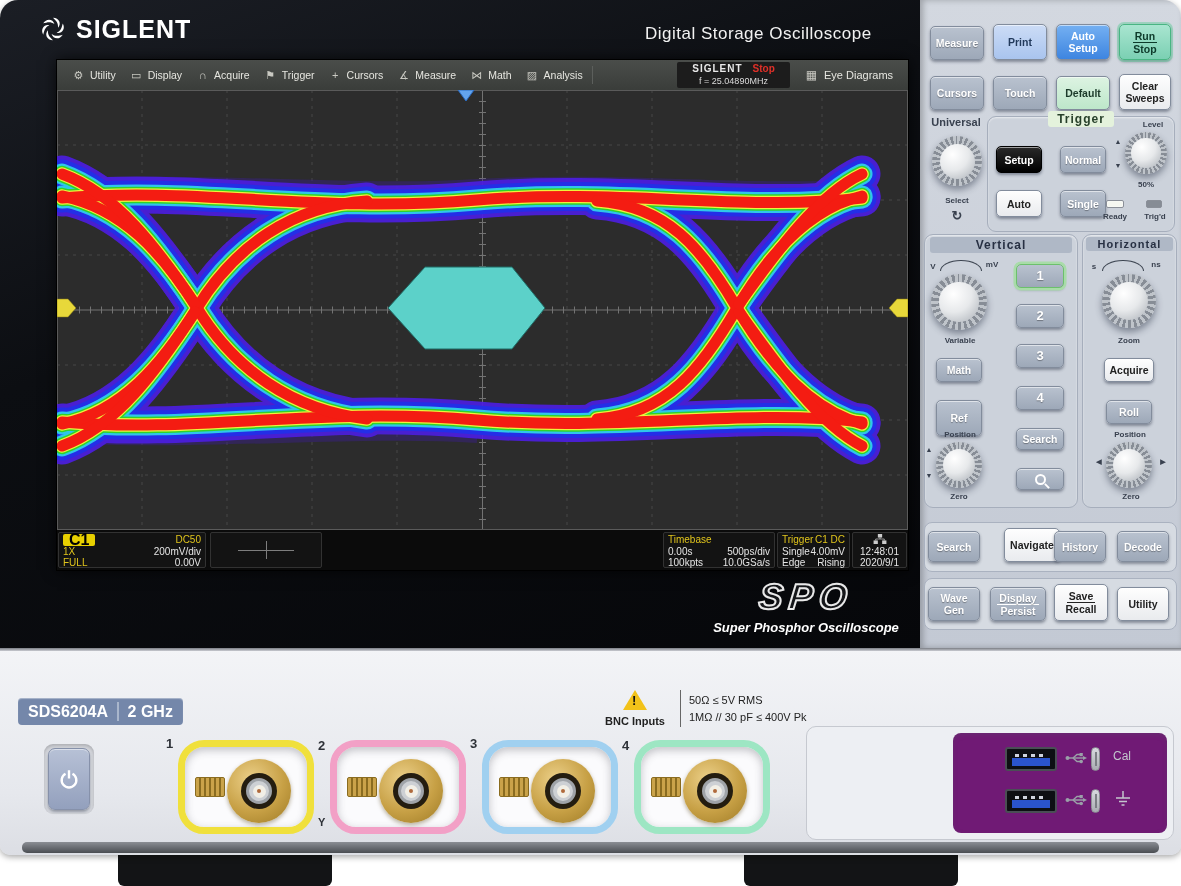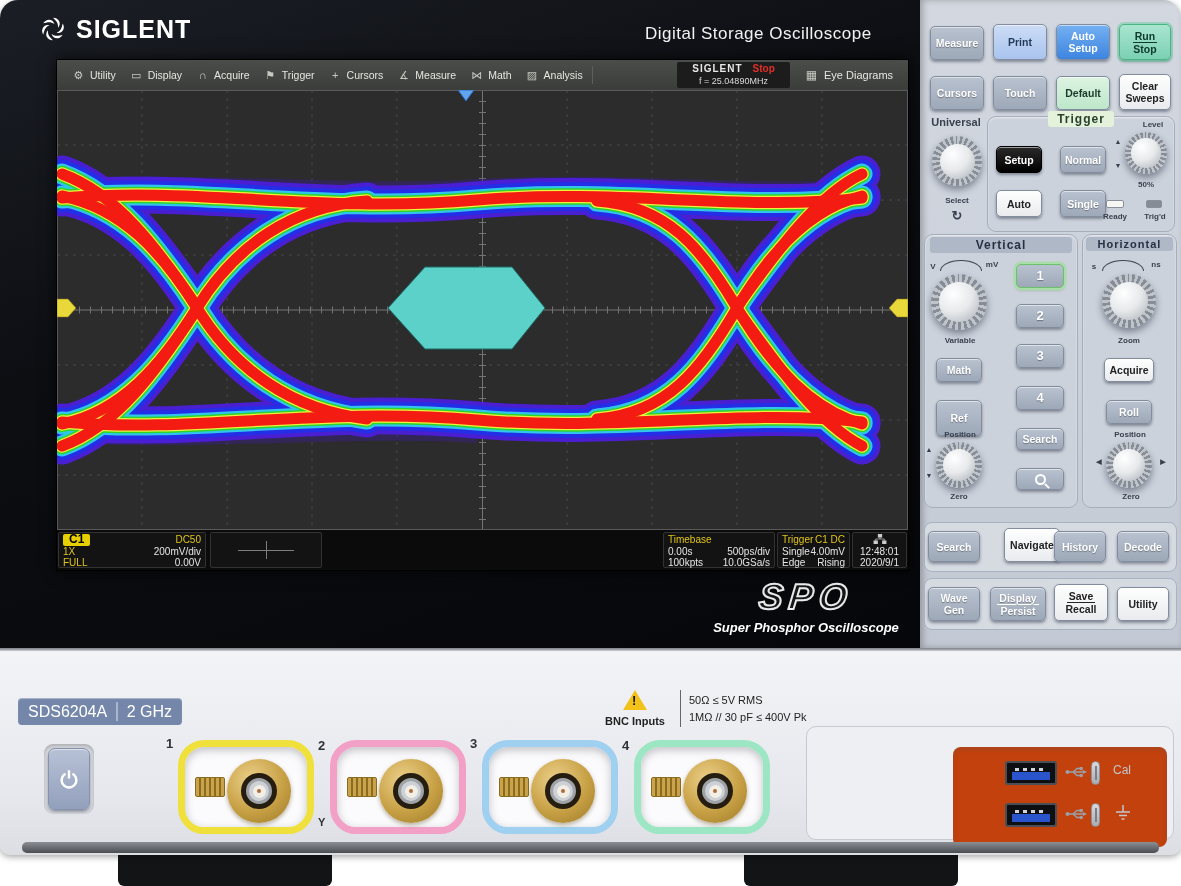--- a/index.html
+++ b/index.html
@@ -41,21 +41,21 @@
   
   #grat { position:absolute; left:0; top:30px; width:851px; height:440px; background:#2c2c2c; }
 
   
   #statusbar { position:absolute; left:0; top:470px; width:851px; height:40px; background:#0b0b0b; }
   .sbox { position:absolute; top:2px; height:36px; background:#131313; border:1px solid #323232; border-radius:2px;
           font-size:10px; color:#e4e4e4; padding:1px 4px; }
   .yel { color:#e0c41c; }
   .sb-row { display:flex; justify-content:space-between; line-height:11.5px; }
   #ch1box { left:1px; width:148px; }
-  .c1badge { background:#e8d000; color:#000; font-weight:bold; border-radius:2px; padding:0 6px; font-size:12px; line-height:11px; }
+  .c1badge { background:#e8d000; color:#000; font-weight:bold; border-radius:2px; padding:0 6px; font-size:16px; line-height:11px; }
   #crossbox { left:153px; width:112px; }
   .crossh { position:absolute; left:50%; top:50%; }
   .crossh::before { content:""; position:absolute; left:-28px; top:0; width:56px; height:1px; background:#7e7e7e; }
   .crossh::after  { content:""; position:absolute; left:0; top:-9px; width:1px; height:18px; background:#7e7e7e; }
   #tbbox  { left:606px; width:112px; }
   #trbox  { left:720px; width:73px; }
   #dtbox  { left:795px; width:55px; text-align:center; line-height:11px; }
 
   
   #spo { position:absolute; left:700px; top:576px; width:212px; text-align:center; color:#fff; }
@@ -101,21 +101,21 @@
   .mag-ic::after { content:""; position:absolute; width:2px; height:6px; background:#fff;
                    transform:rotate(-45deg); left:9px; top:7px; }
 
   
   #front { position:absolute; left:0; top:648px; width:1181px; height:207px;
            background:linear-gradient(#f3f4f7 0%,#e6e8ed 70%,#dcdee4 100%); }
   #front::before { content:""; position:absolute; left:0; top:0; width:100%; height:3px;
                    background:linear-gradient(#7a7d84,#caccd2); }
   #model-badge { position:absolute; left:18px; top:50px; height:27px; background:#7487aa; border-radius:4px;
                  display:flex; align-items:center; padding:0 10px; gap:9px; color:#fff;
-                 font-weight:normal; font-size:16px; box-shadow:inset 0 1px 1px rgba(255,255,255,.4); }
+                 font-weight:bold; font-size:16px; box-shadow:inset 0 1px 1px rgba(255,255,255,.4); }
   #model-badge .div { width:1.5px; height:19px; background:#a9b6cc; }
   #pwr-recess { position:absolute; left:44px; top:96px; width:50px; height:70px; background:#dddfe5;
                 border-radius:9px; box-shadow:inset 0 2px 4px rgba(0,0,0,.25); }
   #pwr-btn { position:absolute; left:4px; top:4px; width:42px; height:62px; border-radius:7px;
              background:linear-gradient(#b7c1d6,#93a0bd); border:1px solid #8691aa;
              display:flex; align-items:center; justify-content:center;
              box-shadow:0 2px 3px rgba(30,40,60,.4), inset 0 1px 0 rgba(255,255,255,.5); cursor:pointer; }
   #warn { position:absolute; left:598px; top:42px; display:flex; gap:8px; color:#222; }
   .warn-left { width:74px; text-align:center; }
   .tri { width:0; height:0; border-left:12px solid transparent; border-right:12px solid transparent;
@@ -144,21 +144,21 @@
             border:1px solid #c6c9d0; border-radius:10px; }
   #dbox { position:absolute; left:14px; top:10px; width:126px; height:88px; background:#f2f3f6;
           border:1px solid #b6bac2; border-radius:8px; text-align:center; }
   #dbox .dlabel { color:#9aa0a8; font-size:13px; margin-top:3px; }
   #dslot { position:absolute; left:9px; top:24px; width:106px; height:54px; background:#15180f;
            border:2px solid #2c2f24; border-radius:3px; overflow:hidden; }
   #dslot::before { content:""; position:absolute; left:6px; top:8px; right:6px; height:10px;
                    background:repeating-linear-gradient(90deg,#3c4030 0 3px,#15180f 3px 6px); }
   #dslot::after  { content:""; position:absolute; left:6px; bottom:10px; right:6px; height:10px;
                    background:repeating-linear-gradient(90deg,#3c4030 0 3px,#15180f 3px 6px); }
-  #usb-recess { position:absolute; left:146px; top:20px; width:214px; height:100px; background:#c2410c;
+  #usb-recess { position:absolute; left:146px; top:6px; width:214px; height:100px; background:#701a75;
                 border-radius:8px; box-shadow:inset 0 2px 5px rgba(80,85,95,.25); }
   .usb-port { position:absolute; left:52px; width:52px; height:24px; background:#0d0f13;
               border:2px solid #4a4e55; border-radius:3px; }
   .usb-port::before { content:""; position:absolute; left:5px; top:9px; width:38px; height:8px; background:#2a54cc; }
   .usb-port::after  { content:""; position:absolute; left:8px; top:5px; width:32px; height:3px;
                       background:repeating-linear-gradient(90deg,#cfd4de 0 4px,#0d0f13 4px 8px); }
   .screw { position:absolute; left:138px; width:9px; height:24px; border-radius:5px;
            background:linear-gradient(#d8dadf,#a9acb2); border:1px solid #8e9197; }
   .screw::after { content:""; position:absolute; left:3px; top:4px; width:1.5px; height:14px; background:#7c7f85; }
   .faint { color:#c3c6cd; }

